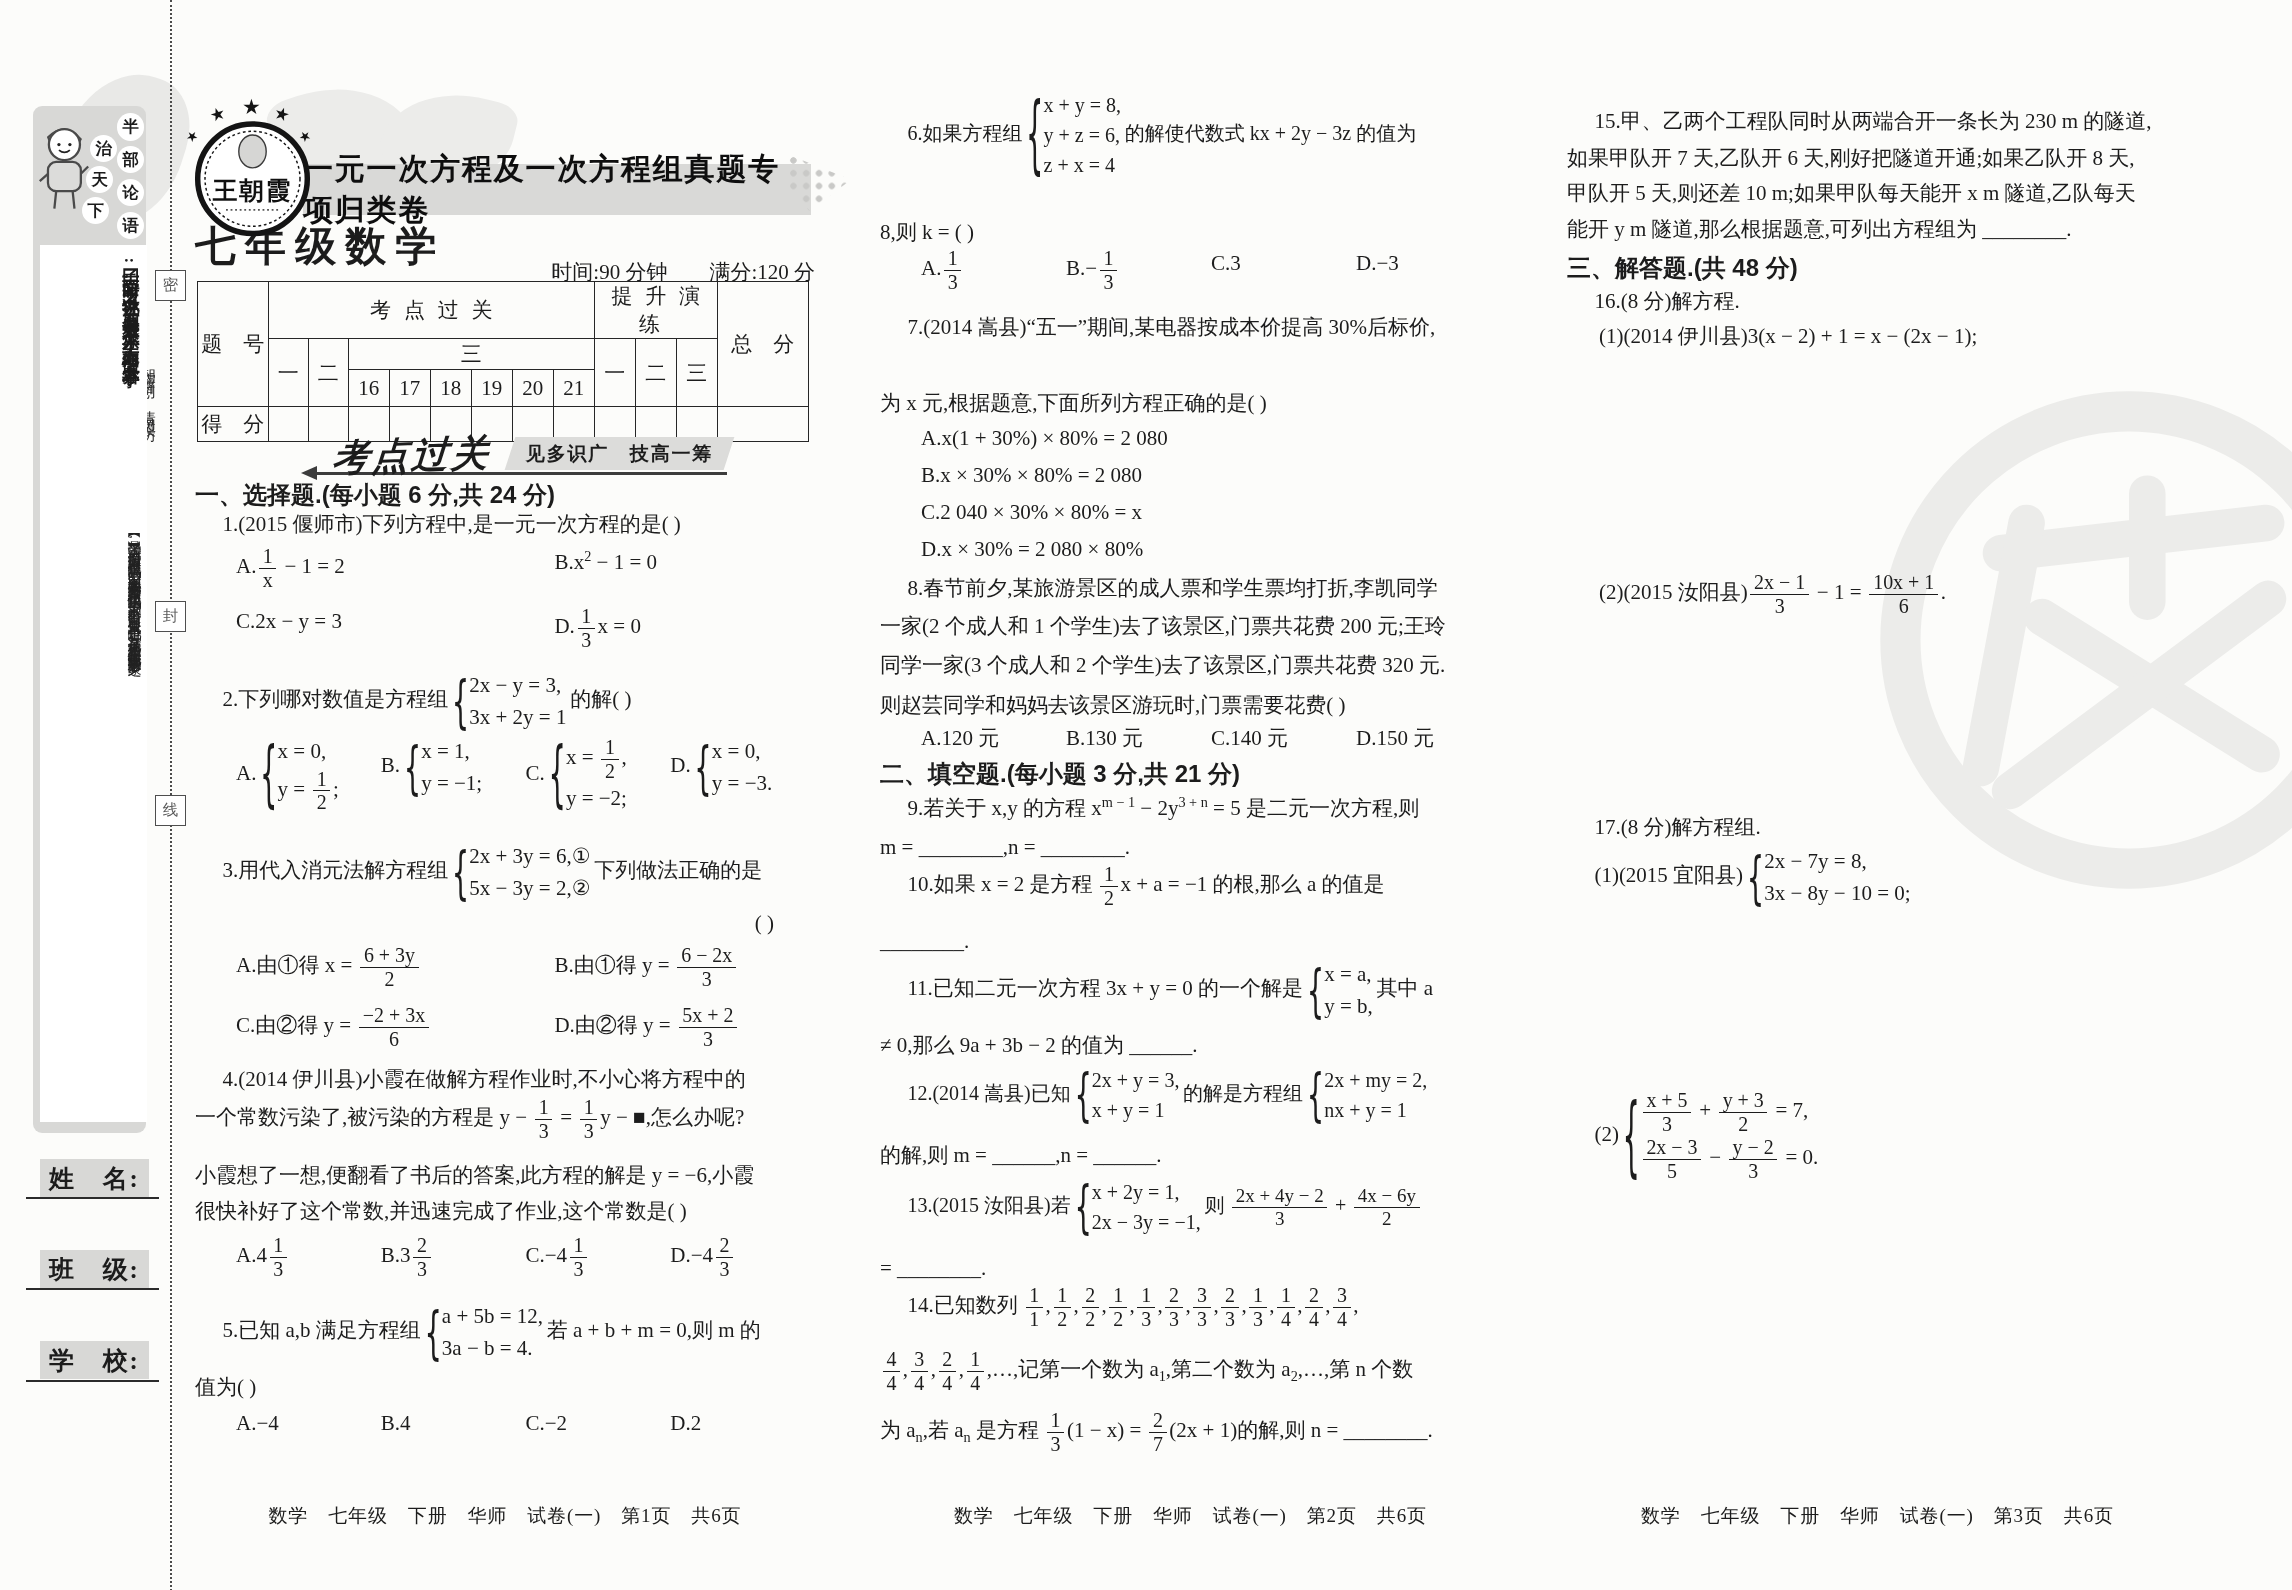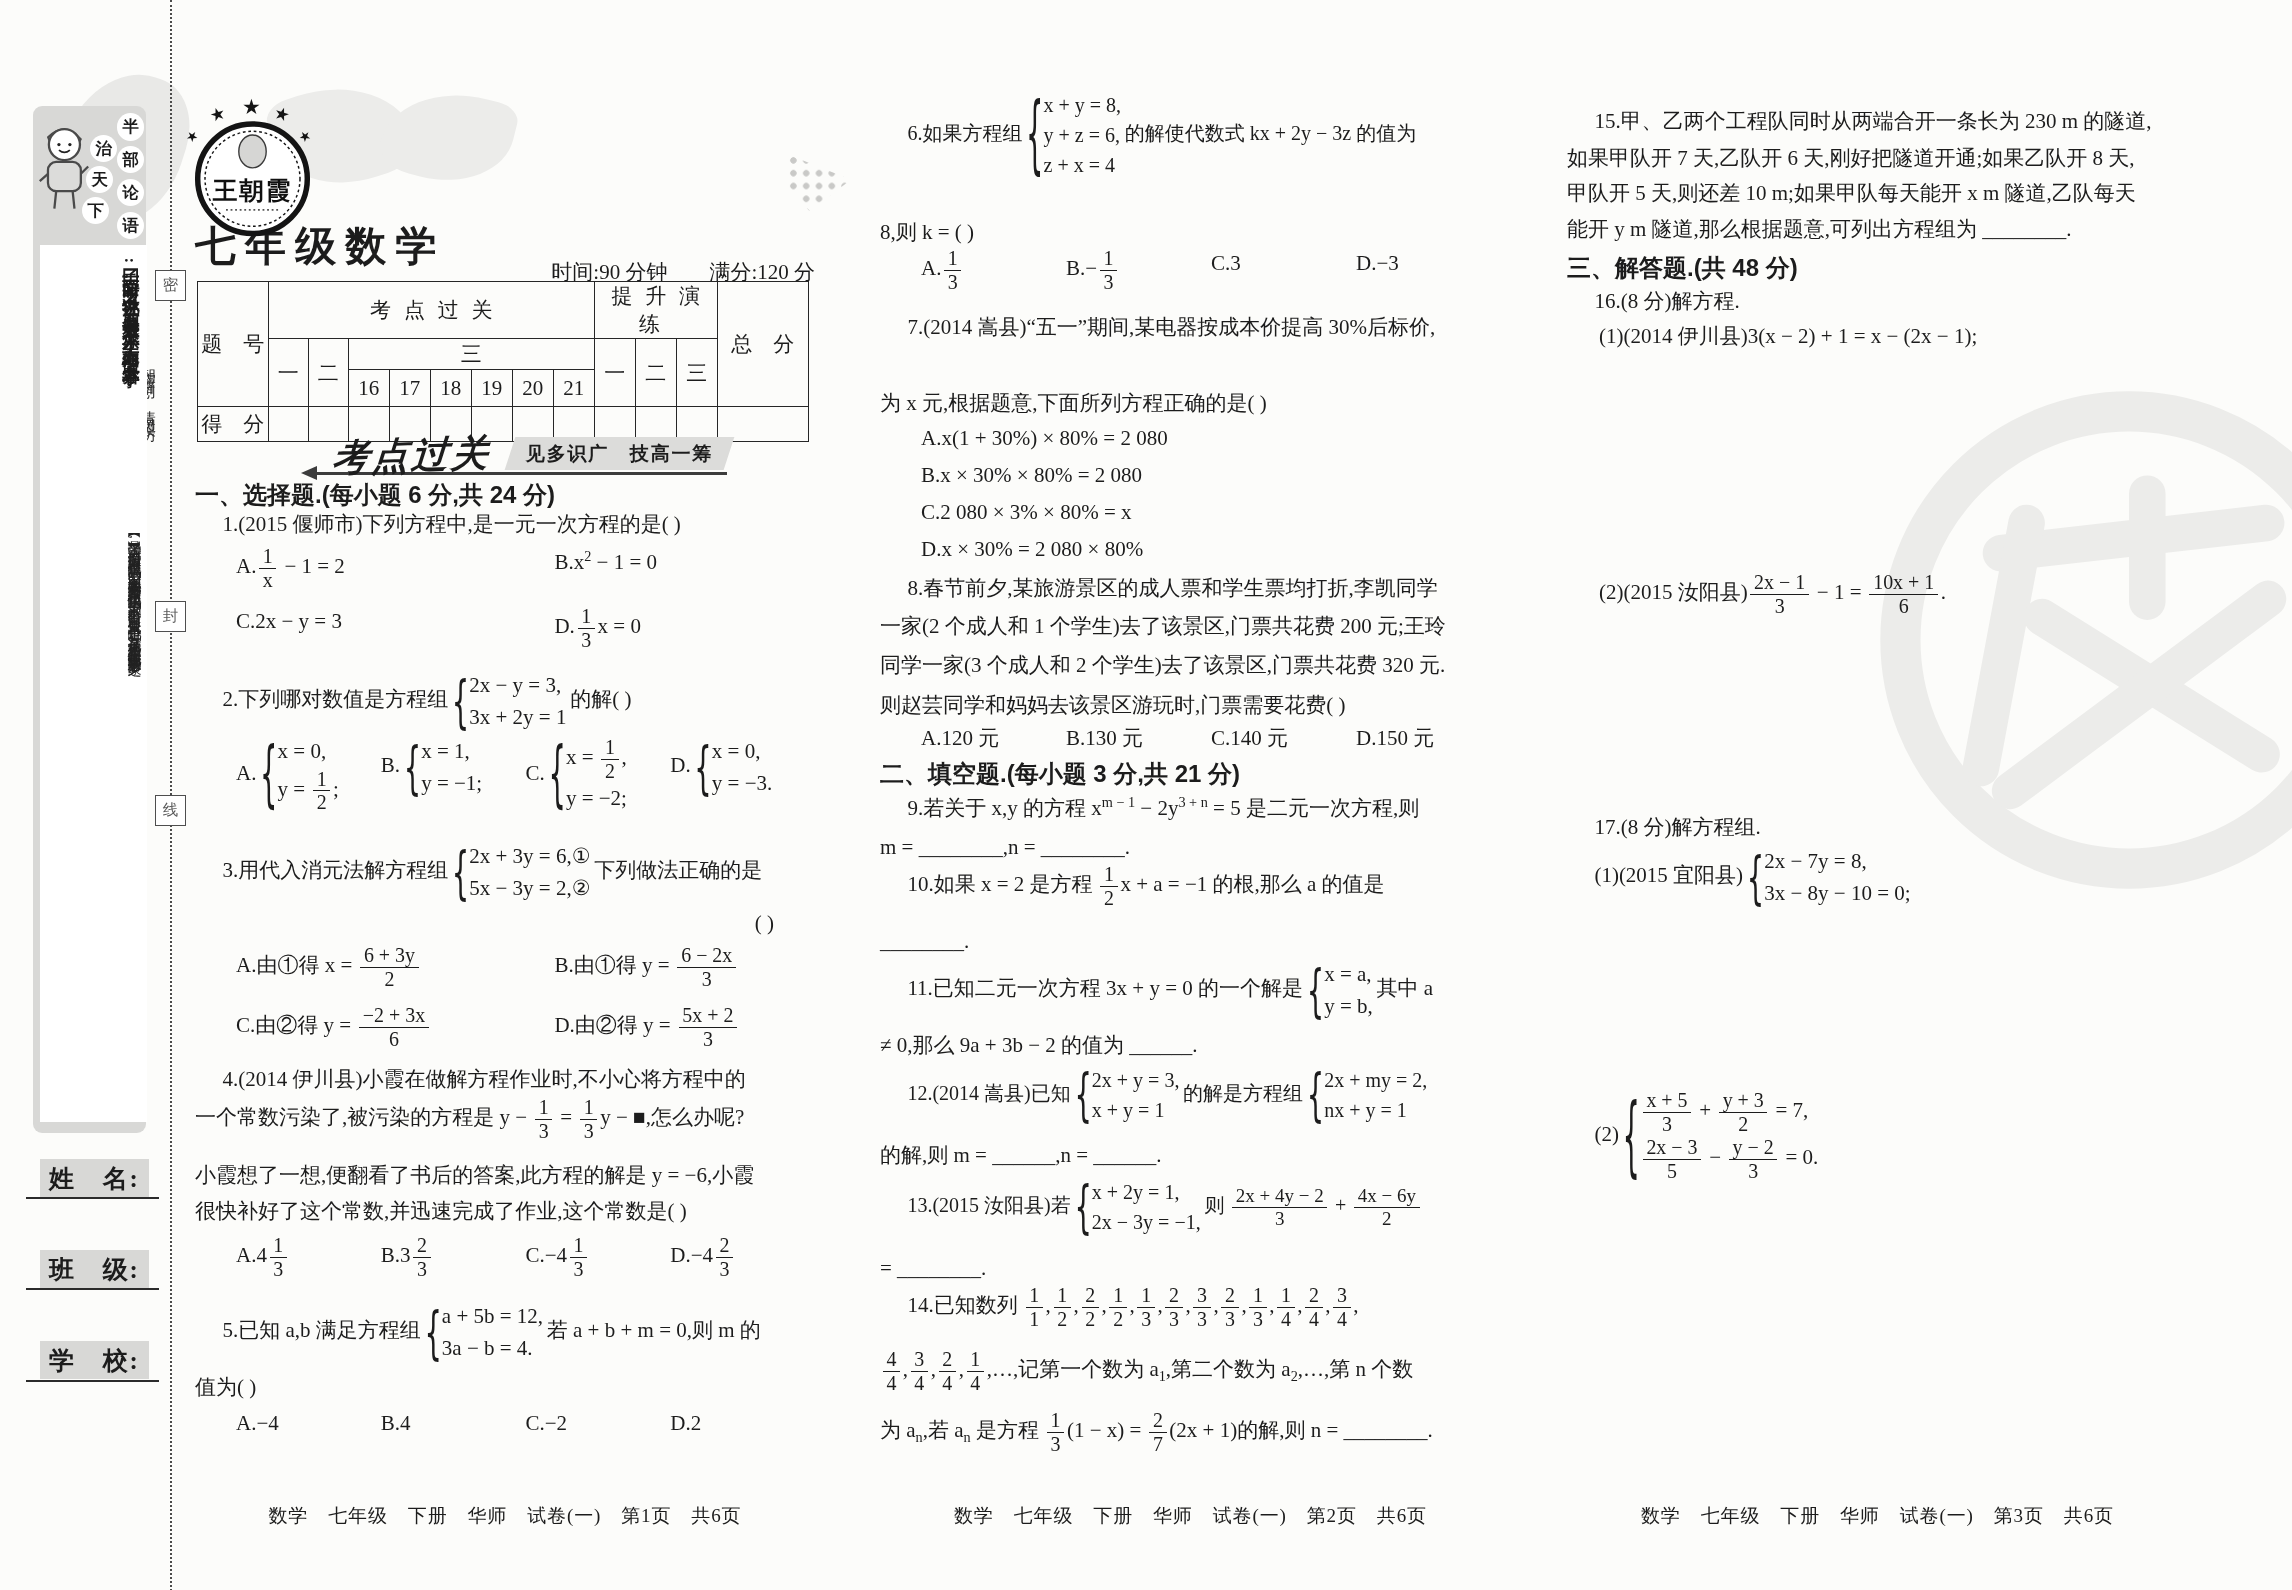--- a/index.html
+++ b/index.html
@@ -141,20 +141,21 @@
         <text x="75" y="118" text-anchor="middle" font-size="27" font-weight="bold" letter-spacing="2" fill="#111">王朝霞</text>
         <line x1="46" y1="130" x2="104" y2="130" stroke="#555" stroke-width="2" stroke-dasharray="2 3"></line>
       </svg>
       <span class="star" style="left:1.8px;top:37px;font-size:13.7px;transform:rotate(-38deg)">★</span>
       <span class="star" style="left:25.6px;top:12.8px;font-size:17.4px;transform:rotate(-18deg)">★</span>
       <span class="star" style="left:58px;top:3.7px;font-size:21px">★</span>
       <span class="star" style="left:90px;top:12.8px;font-size:17.4px;transform:rotate(18deg)">★</span>
       <span class="star" style="left:115px;top:37px;font-size:13.7px;transform:rotate(38deg)">★</span>
     </div>
 
+    <div class="titleband">一元一次方程及一次方程组真题专项归类卷</div>
     <div class="halftone" style="left:592px;top:154px"></div>
     <div class="subtitle">七年级数学</div>
     <div class="meta">时间:90 分钟　　满分:120 分</div>
 
     <table class="score">
       <colgroup>
         <col style="width:71px">
           <col style="width:40px">
           <col style="width:40px">
         <col style="width:41px">
@@ -372,21 +373,21 @@
           </span></span>
       <span class="opt">C.3</span>
       <span class="opt">D.−3</span>
     </div>
 
     <div class="q ind" style="top:311px">7.(2014 嵩县)“五一”期间,某电器按成本价提高 30%后标价,</div>
     <div class="q" style="top:387px">为 x 元,根据题意,下面所列方程正确的是(    )</div>
     <div class="q optstack" style="top:422px;padding-left:41px">
       <span class="opt">A.x(1 + 30%) × 80% = 2 080</span>
       <span class="opt">B.x × 30% × 80% = 2 080</span>
-      <span class="opt">C.2 080 × 3% × 80% = x</span>
+      <span class="opt">C.2 040 × 30% × 80% = x</span>
       <span class="opt">D.x × 30% = 2 080 × 80%</span>
     </div>
 
     <div class="q ind" style="top:572px">8.春节前夕,某旅游景区的成人票和学生票均打折,李凯同学</div>
     <div class="q" style="top:610px">一家(2 个成人和 1 个学生)去了该景区,门票共花费 200 元;王玲</div>
     <div class="q" style="top:649px">同学一家(3 个成人和 2 个学生)去了该景区,门票共花费 320 元.</div>
     <div class="q" style="top:689px">则赵芸同学和妈妈去该景区游玩时,门票需要花费(    )</div>
     <div class="q optrow" style="top:722px">
       <span class="opt">A.120 元</span>
       <span class="opt">B.130 元</span>

